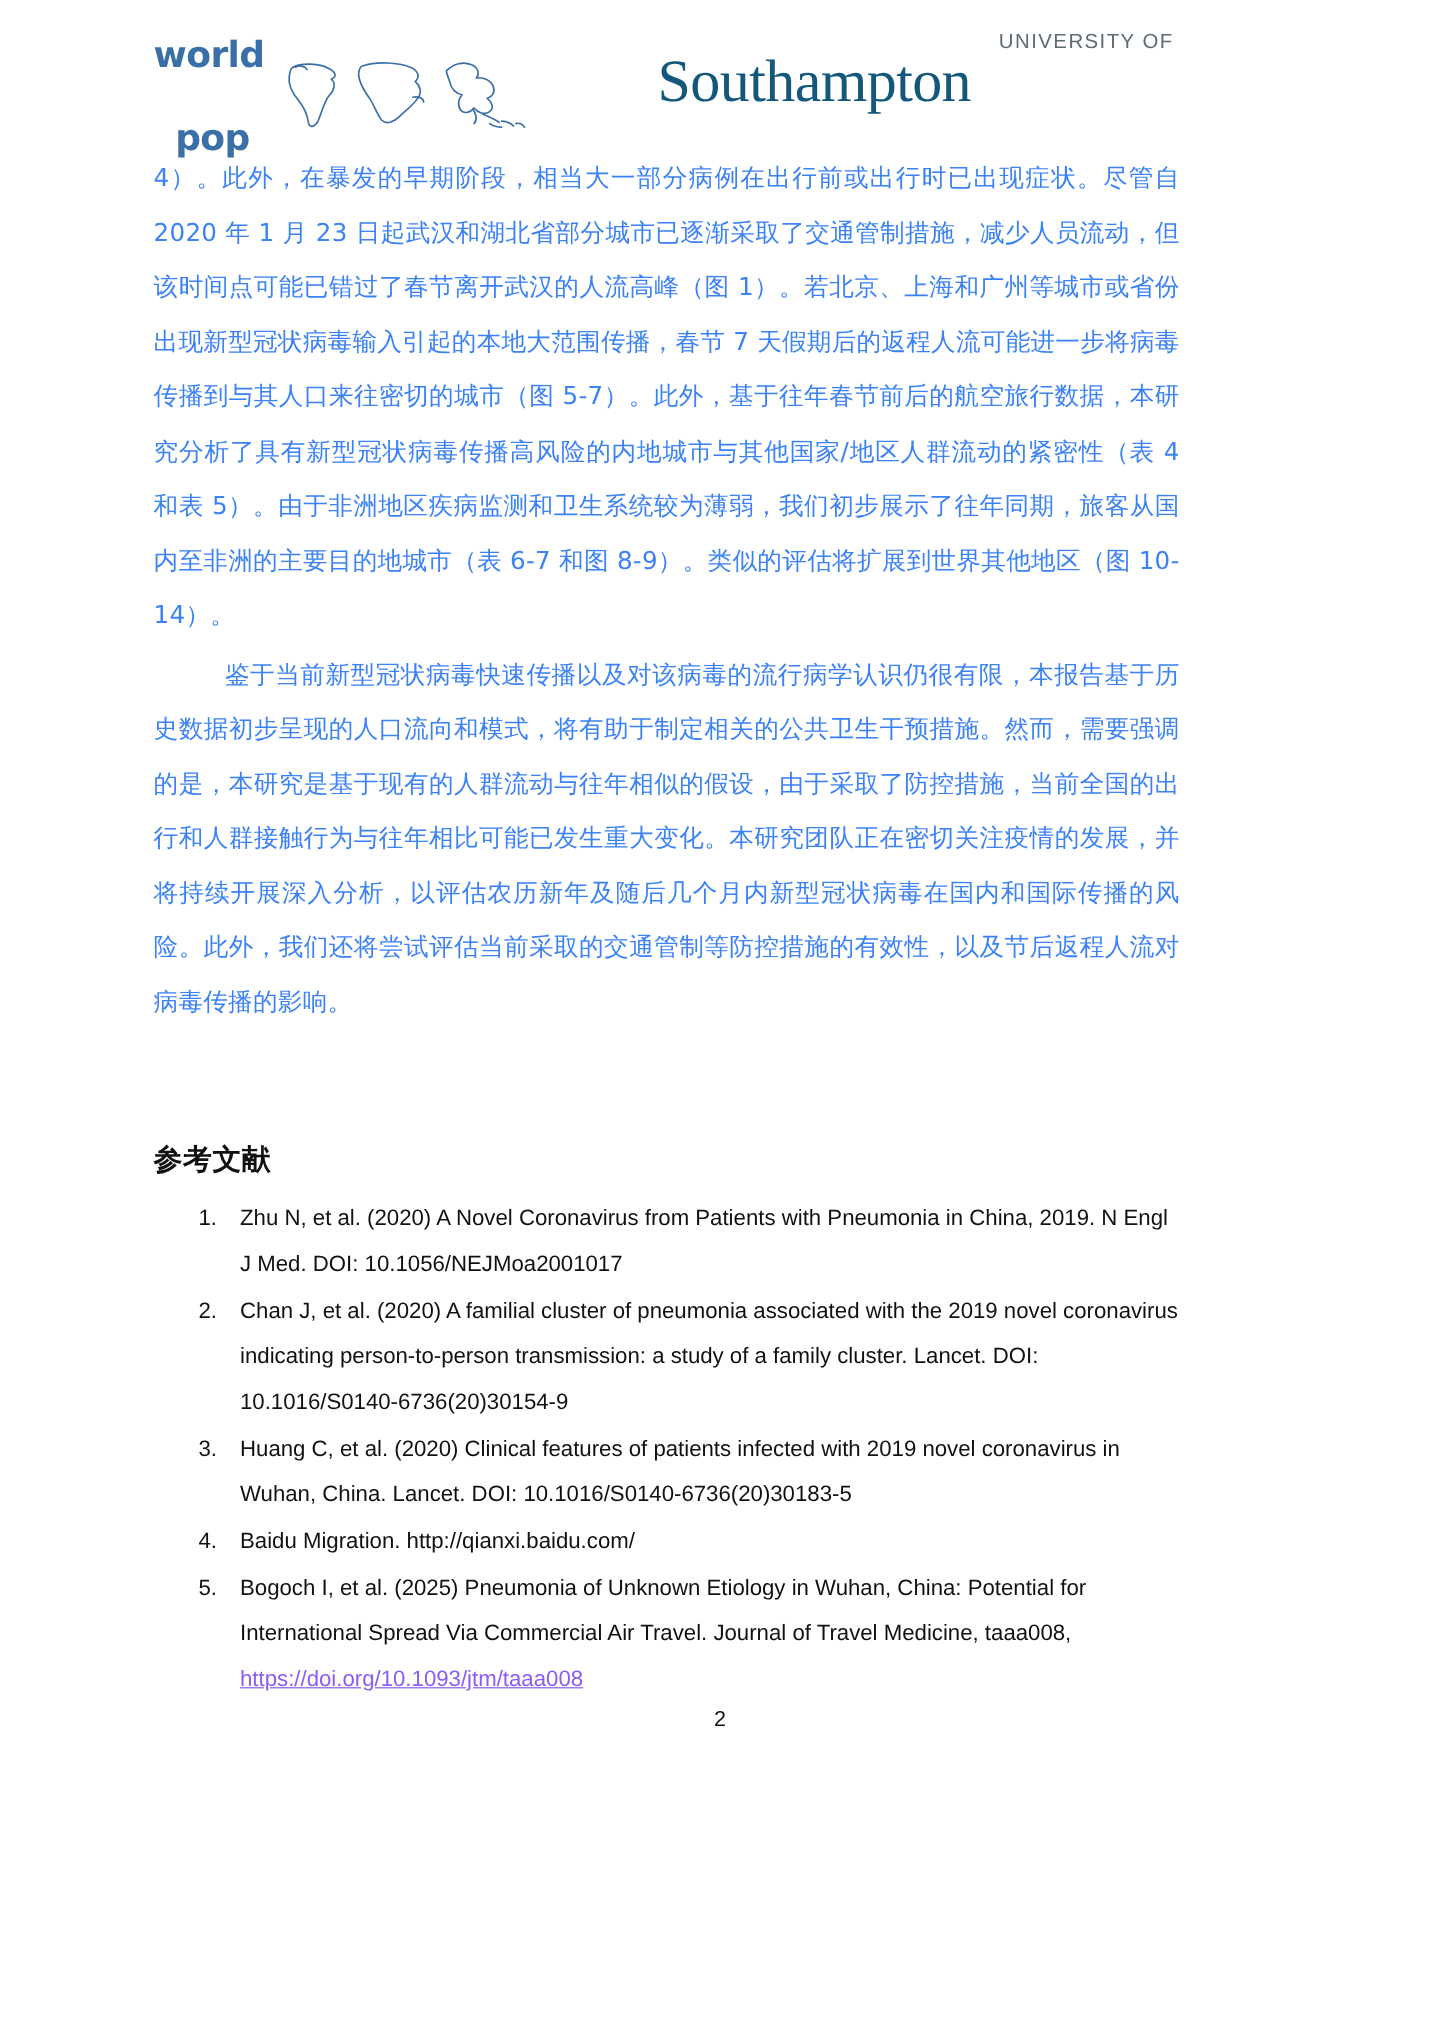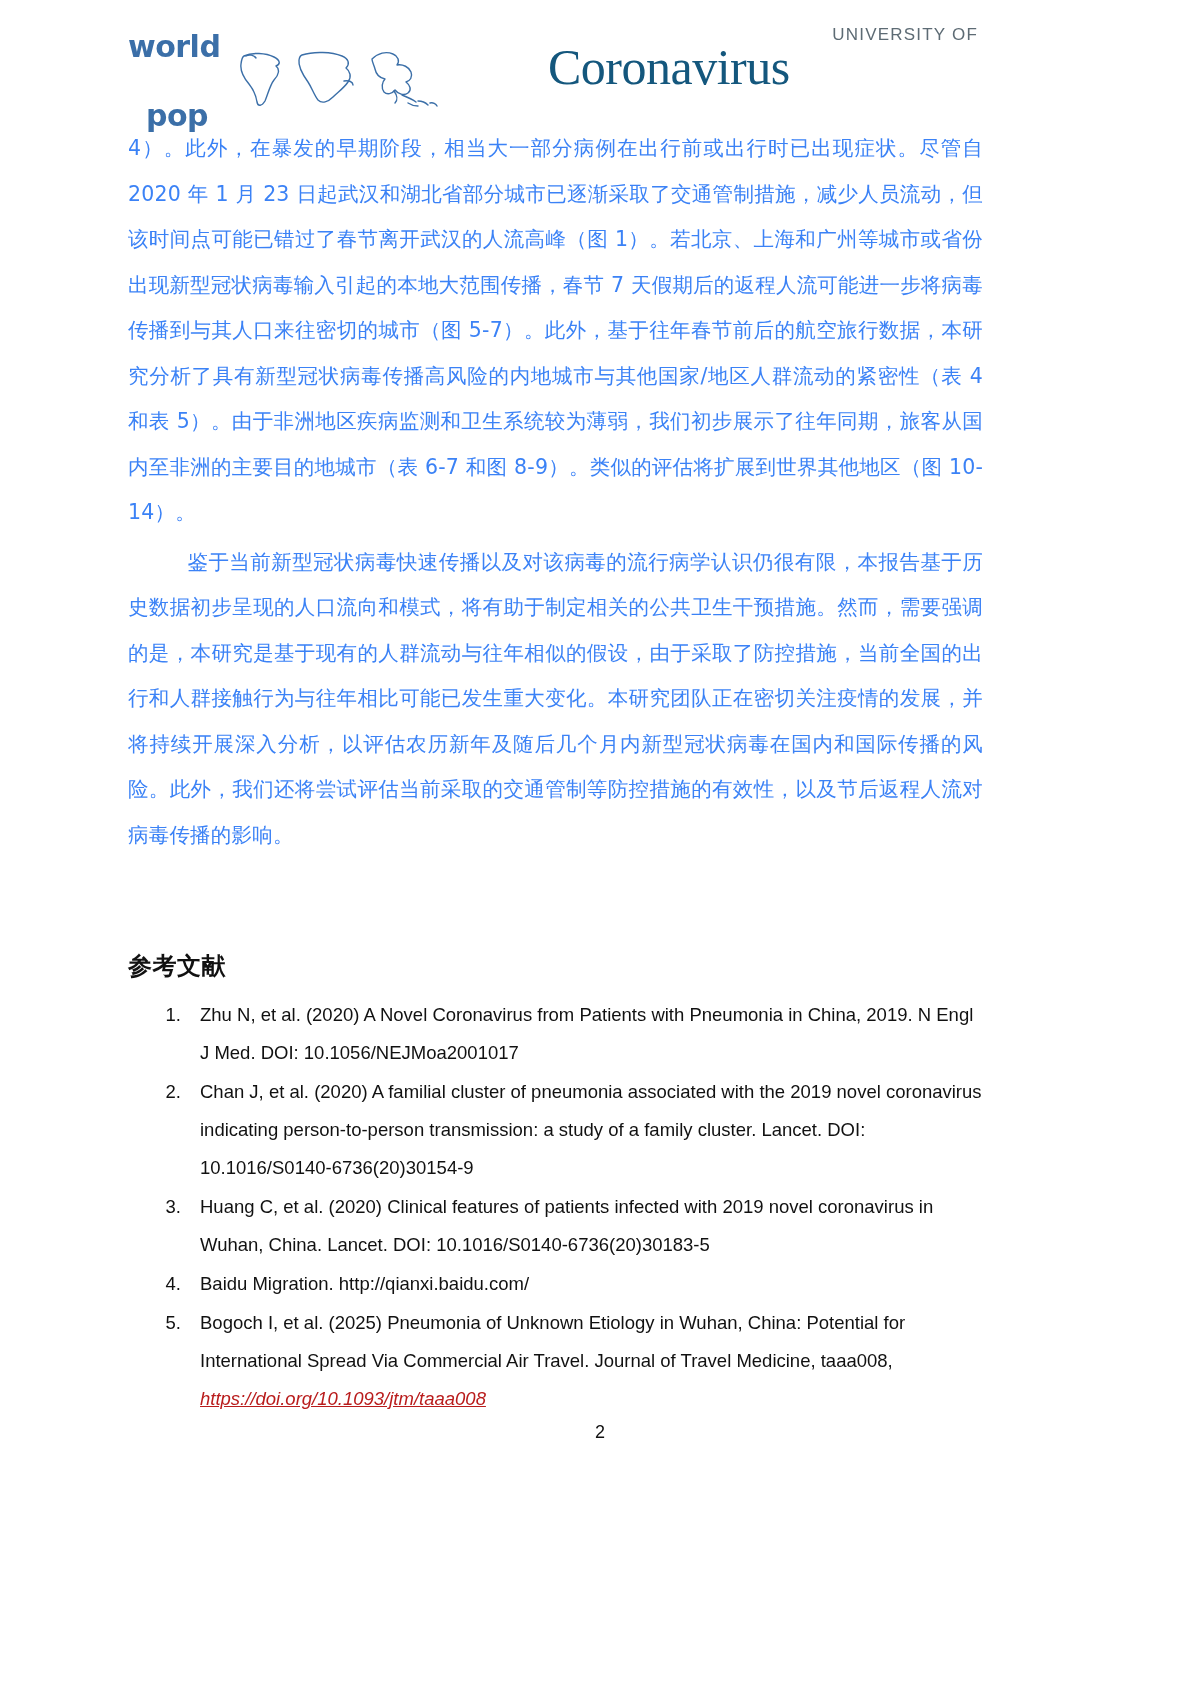--- a/index.html
+++ b/index.html
@@ -127,23 +127,22 @@
     color: #111111;
     margin-bottom: 1px;
     padding-left: 14px;
     text-align: left;
   }
   ol.refs > li::marker {
     font-family: "Liberation Sans", sans-serif;
     font-size: 18.5px;
   }
   .ref-link {
-    color: #b91c1c;
+    color: #8b5cf6;
     text-decoration: underline;
-    font-style: italic;
   }
 
   
   .page-number {
     position: absolute;
     left: 0;
     top: 1422px;
     width: 1200px;
     text-align: center;
     font-family: "Liberation Sans", sans-serif;
@@ -177,21 +176,21 @@
           <path d="M170 48 C175 50, 180 52, 184 55"></path>
           <path d="M186 54 C190 54, 194 56, 196 58"></path>
           <path d="M198 56 C201 55, 204 57, 205 59"></path>
           <path d="M176 56 C179 58, 183 59, 186 59"></path>
         </svg>
       </div>
     </div>
 
     <div class="soton-logo">
       <div class="soton-uni">UNIVERSITY OF</div>
-      <div class="soton-name">Coronavirus</div>
+      <div class="soton-name">Southampton</div>
     </div>
 
   </div>
 
   <div class="content">
     <p class="cn">4）。此外，在暴发的早期阶段，相当大一部分病例在出行前或出行时已出现症状。尽管自 2020 年 1 月 23 日起武汉和湖北省部分城市已逐渐采取了交通管制措施，减少人员流动，但该时间点可能已错过了春节离开武汉的人流高峰（图 1）。若北京、上海和广州等城市或省份出现新型冠状病毒输入引起的本地大范围传播，春节 7 天假期后的返程人流可能进一步将病毒传播到与其人口来往密切的城市（图 5-7）。此外，基于往年春节前后的航空旅行数据，本研究分析了具有新型冠状病毒传播高风险的内地城市与其他国家/地区人群流动的紧密性（表 4 和表 5）。由于非洲地区疾病监测和卫生系统较为薄弱，我们初步展示了往年同期，旅客从国内至非洲的主要目的地城市（表 6-7 和图 8-9）。类似的评估将扩展到世界其他地区（图 10-14）。</p>
     <p class="cn indent">鉴于当前新型冠状病毒快速传播以及对该病毒的流行病学认识仍很有限，本报告基于历史数据初步呈现的人口流向和模式，将有助于制定相关的公共卫生干预措施。然而，需要强调的是，本研究是基于现有的人群流动与往年相似的假设，由于采取了防控措施，当前全国的出行和人群接触行为与往年相比可能已发生重大变化。本研究团队正在密切关注疫情的发展，并将持续开展深入分析，以评估农历新年及随后几个月内新型冠状病毒在国内和国际传播的风险。此外，我们还将尝试评估当前采取的交通管制等防控措施的有效性，以及节后返程人流对病毒传播的影响。</p>
   </div>
 
   <div class="refs-wrap">

